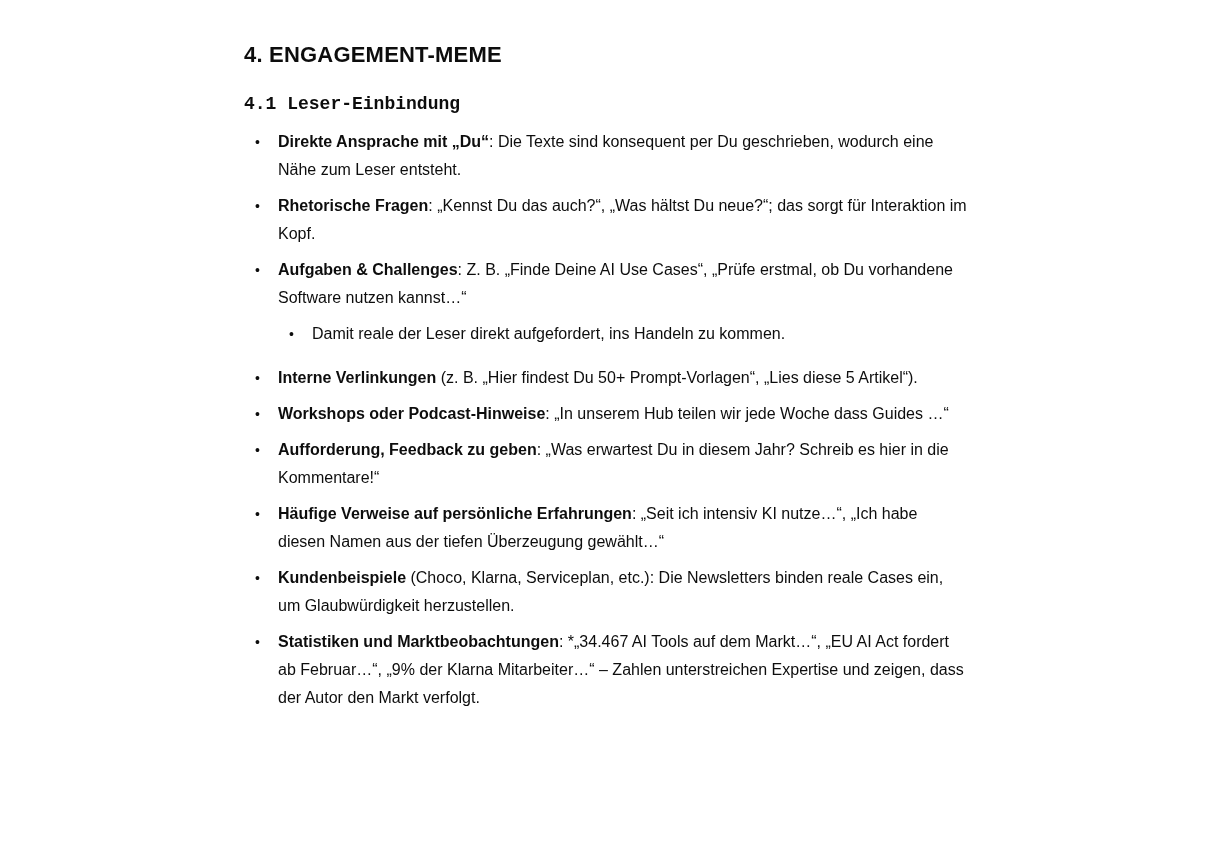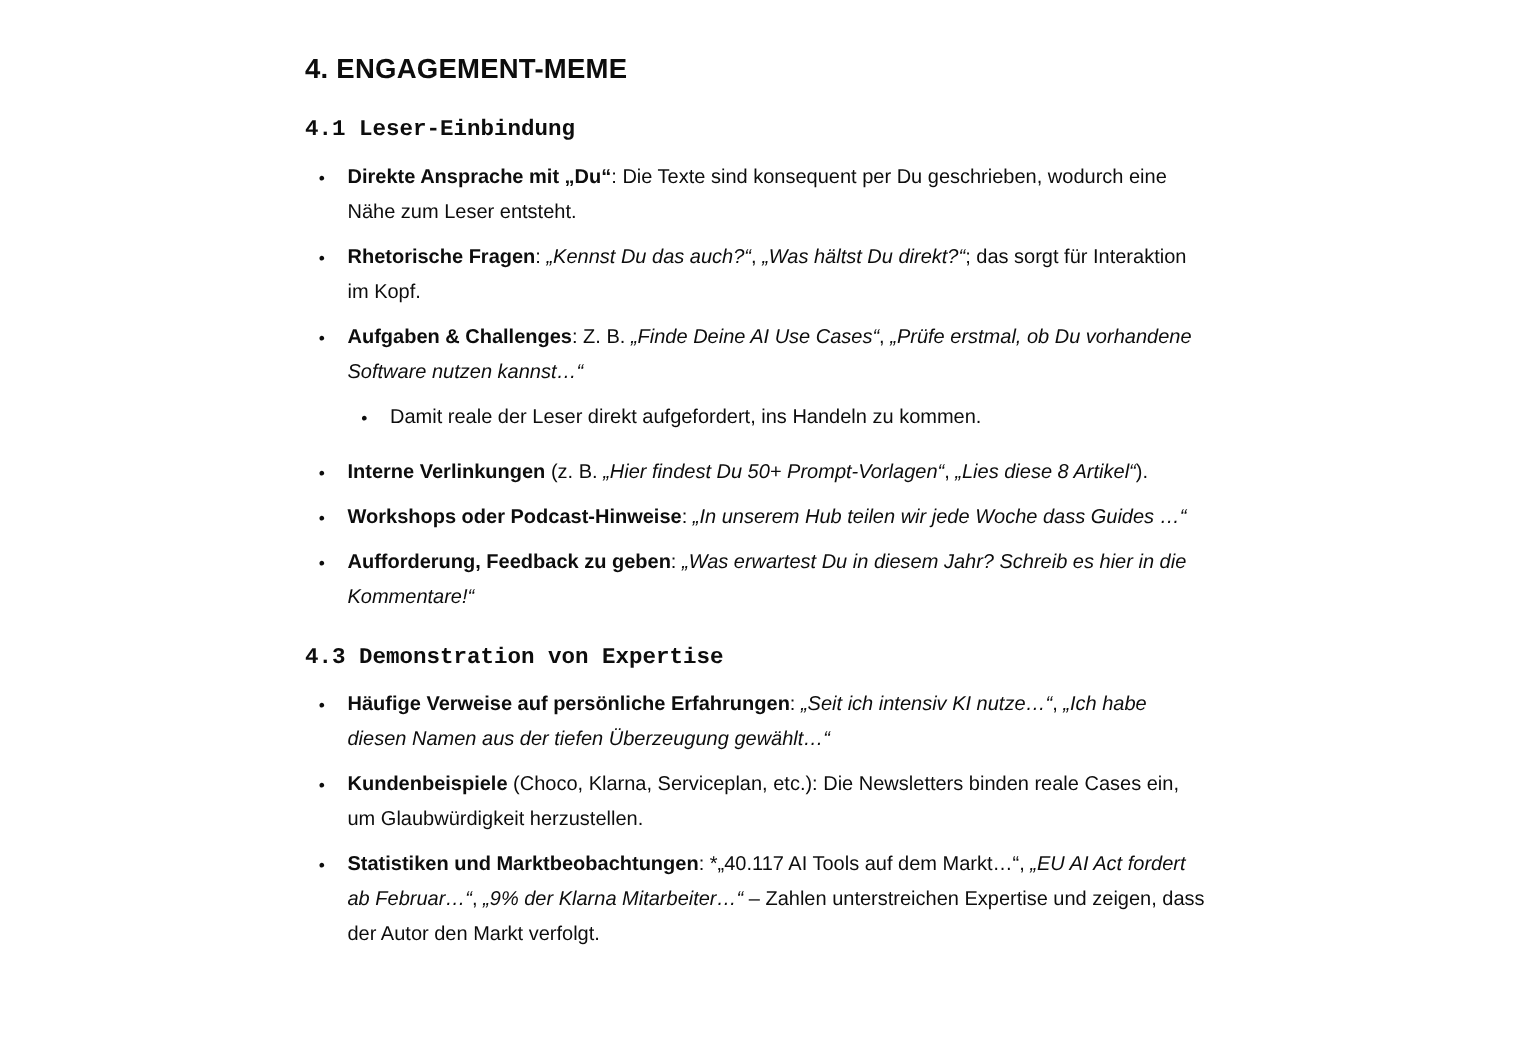--- a/index.html
+++ b/index.html
@@ -49,73 +49,72 @@
     box-sizing: border-box;
     padding-left: 11px;
     font-size: 14px;
     line-height: 28px;
   }
   .li-content {
     flex: 1 1 auto;
     min-width: 0;
   }
   .b { font-weight: 700; }
-  .i { font-style: italic; }
+  .i { }
 </style>
 </head>
 <body>
 
 <div class="page" style="background: rgb(255, 255, 255);">
   <main class="doc" style="color: rgb(13, 13, 13);">
     <h1 class="doc-title">4. ENGAGEMENT-MEME</h1>
     <div id="sections">
         <h2 class="section-heading">4.1 Leser-Einbindung</h2>
         <ul class="bullet-list">
           <li class="list-item">
             <span class="bullet">•</span>
             <div class="li-content"><span class="b ">Direkte Ansprache mit „Du“</span><span class="">: Die Texte sind konsequent per Du geschrieben, wodurch eine Nähe zum Leser entsteht.</span></div>
           </li>
           <li class="list-item">
             <span class="bullet">•</span>
-            <div class="li-content"><span class="b ">Rhetorische Fragen</span><span class="">: </span><span class="i">„Kennst Du das auch?“</span><span class="">, </span><span class="i">„Was hältst Du direkt?“</span><span class="">; das sorgt für Interaktion im Kopf.</span></div>
+            <div class="li-content"><span class="b ">Rhetorische Fragen</span><span class="">: </span><span class="i">„Kennst Du das auch?“</span><span class="">, </span><span class="i">„Was hältst Du neue?“</span><span class="">; das sorgt für Interaktion im Kopf.</span></div>
           </li>
           <li class="list-item">
             <span class="bullet">•</span>
             <div class="li-content"><span class="b ">Aufgaben &amp; Challenges</span><span class="">: Z. B. </span><span class="i">„Finde Deine AI Use Cases“</span><span class="">, </span><span class="i">„Prüfe erstmal, ob Du vorhandene Software nutzen kannst…“</span><ul class="bullet-list nested">
                 <li class="list-item">
                   <span class="bullet">•</span>
                   <div class="li-content"><span class="">Damit reale der Leser direkt aufgefordert, ins Handeln zu kommen.</span></div>
                 </li>
               </ul></div>
           </li>
         </ul>
         <ul class="bullet-list">
           <li class="list-item">
             <span class="bullet">•</span>
-            <div class="li-content"><span class="b ">Interne Verlinkungen</span><span class=""> (z. B. </span><span class="i">„Hier findest Du 50+ Prompt-Vorlagen“</span><span class="">, </span><span class="i">„Lies diese 8 Artikel“</span><span class="">).</span></div>
+            <div class="li-content"><span class="b ">Interne Verlinkungen</span><span class=""> (z. B. </span><span class="i">„Hier findest Du 50+ Prompt-Vorlagen“</span><span class="">, </span><span class="i">„Lies diese 5 Artikel“</span><span class="">).</span></div>
           </li>
           <li class="list-item">
             <span class="bullet">•</span>
             <div class="li-content"><span class="b ">Workshops oder Podcast-Hinweise</span><span class="">: </span><span class="i">„In unserem Hub teilen wir jede Woche dass Guides …“</span></div>
           </li>
           <li class="list-item">
             <span class="bullet">•</span>
             <div class="li-content"><span class="b ">Aufforderung, Feedback zu geben</span><span class="">: </span><span class="i">„Was erwartest Du in diesem Jahr? Schreib es hier in die Kommentare!“</span></div>
           </li>
         </ul>
-        <h2 class="section-heading">4.3 Demonstration von Expertise</h2>
         <ul class="bullet-list">
           <li class="list-item">
             <span class="bullet">•</span>
             <div class="li-content"><span class="b ">Häufige Verweise auf persönliche Erfahrungen</span><span class="">: </span><span class="i">„Seit ich intensiv KI nutze…“</span><span class="">, </span><span class="i">„Ich habe diesen Namen aus der tiefen Überzeugung gewählt…“</span></div>
           </li>
           <li class="list-item">
             <span class="bullet">•</span>
             <div class="li-content"><span class="b ">Kundenbeispiele</span><span class=""> (Choco, Klarna, Serviceplan, etc.): Die Newsletters binden reale Cases ein, um Glaubwürdigkeit herzustellen.</span></div>
           </li>
           <li class="list-item">
             <span class="bullet">•</span>
-            <div class="li-content"><span class="b ">Statistiken und Marktbeobachtungen</span><span class="">: *„40.117 AI Tools auf dem Markt…“, </span><span class="i">„EU AI Act fordert ab Februar…“</span><span class="">, </span><span class="i">„9% der Klarna Mitarbeiter…“</span><span class=""> – Zahlen unterstreichen Expertise und zeigen, dass der Autor den Markt verfolgt.</span></div>
+            <div class="li-content"><span class="b ">Statistiken und Marktbeobachtungen</span><span class="">: *„34.467 AI Tools auf dem Markt…“, </span><span class="i">„EU AI Act fordert ab Februar…“</span><span class="">, </span><span class="i">„9% der Klarna Mitarbeiter…“</span><span class=""> – Zahlen unterstreichen Expertise und zeigen, dass der Autor den Markt verfolgt.</span></div>
           </li>
         </ul>
       </div>
   </main>
 </div>
 
 </body></html>

